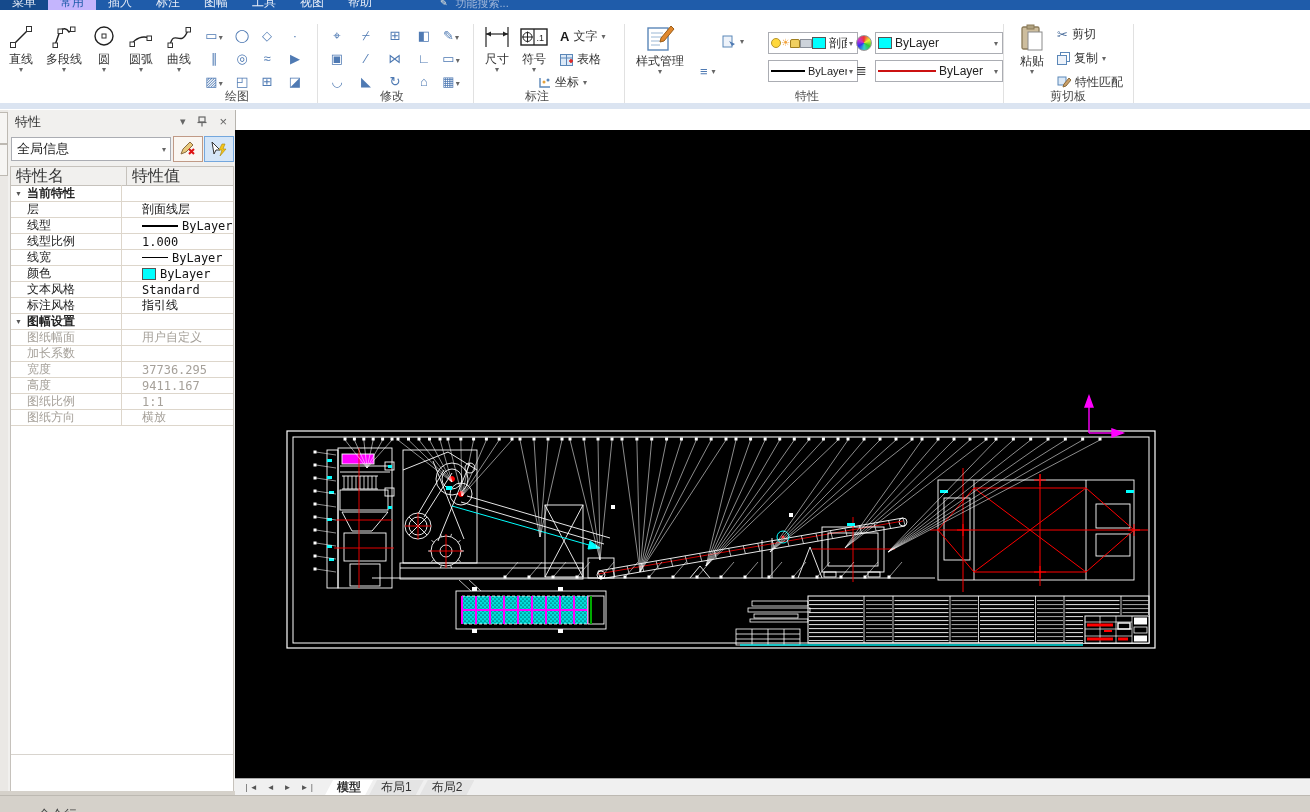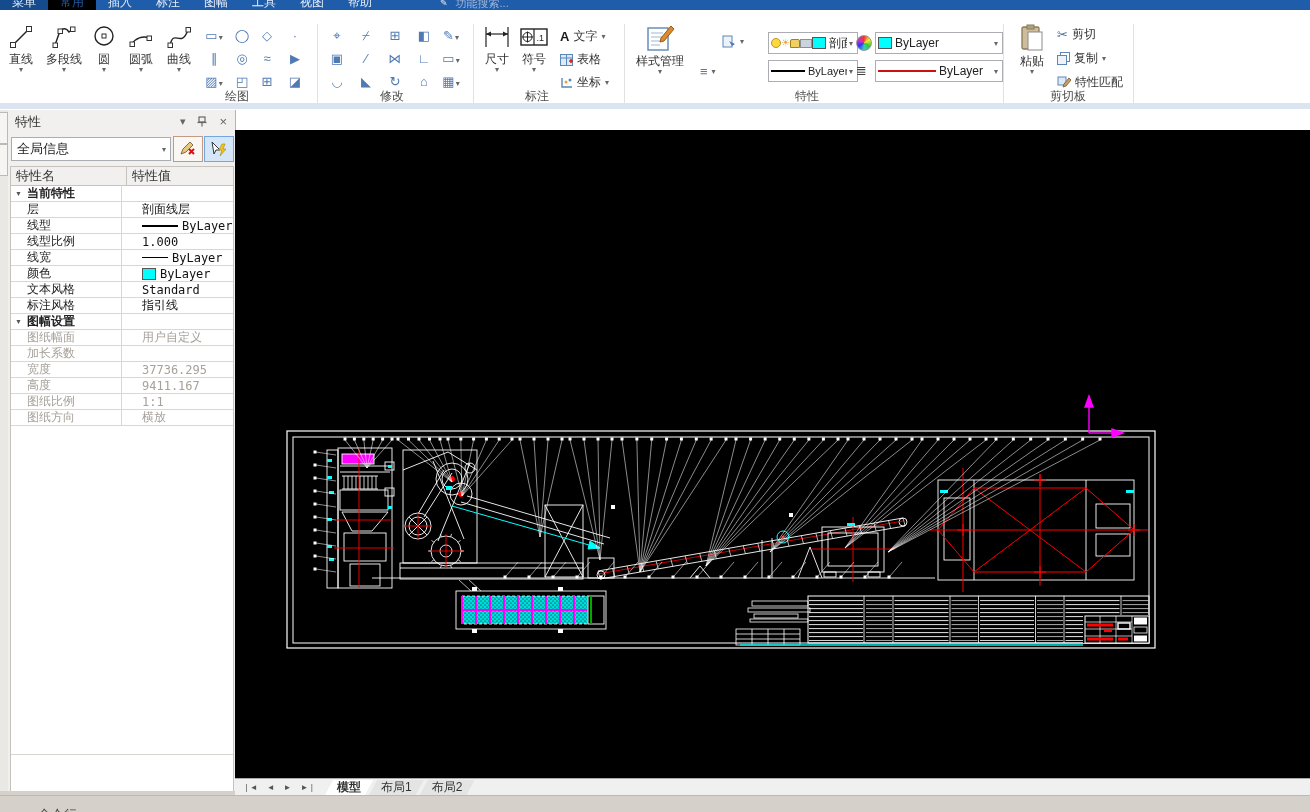--- a/index.html
+++ b/index.html
@@ -3,21 +3,21 @@
 <meta charset="utf-8">
 <style>
   html,body{margin:0;padding:0;background:#888;}
   #app{position:relative;width:1310px;height:812px;overflow:hidden;background:#fff;
        font-family:"Liberation Sans","DejaVu Sans",sans-serif;-webkit-font-smoothing:antialiased;}
   
   .menubar{position:absolute;top:0;left:0;width:1310px;height:10px;background:#1f5caa;overflow:hidden;display:flex;}
   .mtab{height:10px;padding:0 12px;position:relative;flex:0 0 auto;}
   .mtab span{display:block;font-size:12px;line-height:12px;margin-top:-4px;color:#e8eef8;white-space:nowrap;}
   .mtab.app{background:#154a8c;}
-  .mtab.active{background:#000000;}
+  .mtab.active{background:#c4b5fd;}
   .mtab.active span{color:#1f5caa;}
   .msearch{position:absolute;left:440px;top:0;height:10px;display:flex;align-items:flex-start;gap:8px;overflow:hidden;}
   .msearch .pen{color:#f5f0e0;font-size:9px;margin-top:-2px;}
   .msearch .stext{font-size:11px;line-height:12px;margin-top:-3px;color:#9fb6d9;}
   
   .ribbon{position:absolute;top:10px;left:0;width:1310px;height:93px;background:#fff;}
   .redge{position:absolute;top:103px;left:0;width:1310px;height:6px;background:#dbe4f1;}
   .rdiv{position:absolute;top:14px;height:82px;width:1px;background:#e1e1e1;}
   .plabel{position:absolute;top:78px;font-size:12px;color:#4c4c4c;transform:translateX(-50%);white-space:nowrap;text-align:right;}
   .bigbtn{position:absolute;top:14px;width:40px;text-align:center;cursor:default;}
@@ -55,21 +55,21 @@
   .ptitle{position:absolute;top:3px;left:7px;font-size:13px;color:#333;}
   .pticons{position:absolute;top:4px;right:8px;display:flex;gap:12px;color:#666;font-size:11px;align-items:center;}
   .pcombo{position:absolute;top:27px;left:3px;width:158px;height:22px;border:1px solid #abadb3;background:#fff;display:flex;align-items:center;}
   .pcombo .ctext{font-size:13px;color:#222;margin-left:5px;}
   .pcombo .carr{margin-left:auto;font-size:8px;color:#666;padding:0 4px;}
   .pbtn{position:absolute;top:26px;width:28px;height:24px;display:flex;align-items:center;justify-content:center;}
   .pbtn1{left:165px;background:#faf6f1;border:1px solid #c09a86;}
   .pbtn2{left:196px;background:#d5e6f8;border:1px solid #74a7dd;}
   .ptable{position:absolute;top:56px;left:2px;width:222px;height:625px;background:#fff;border:1px solid #c6c2bc;overflow:hidden;}
   .phead{height:18px;display:flex;border-bottom:1px solid #c6c2bc;background:#f1f0ee;}
-  .phead div{font-size:13px;color:#333;line-height:18px;padding-left:5px;}
+  .phead div{font-size:16px;color:#333;line-height:18px;padding-left:5px;}
   .phead .c1{width:110px;border-right:1px solid #c6c2bc;}
   .prow{height:15px;display:flex;border-bottom:1px solid #ddd6cb;align-items:center;}
   .prow .c1{width:110px;padding-left:16px;font-size:12px;color:#222;flex:0 0 auto;overflow:hidden;white-space:nowrap;}
   .prow .c2{flex:1;padding-left:5px;font-size:12px;color:#111;display:flex;align-items:center;gap:4px;overflow:hidden;white-space:nowrap;
             font-family:"DejaVu Sans Mono","Liberation Mono",monospace;}
   .prow.group .c1{padding-left:16px;font-weight:bold;}
   .prow .tri{position:absolute;left:4px;font-size:7px;color:#555;}
   .prow{position:relative;justify-content:flex-end;}
   .vsep{position:absolute;left:110px;top:18px;width:1px;height:240px;background:#ddd6cb;}
   .prow.dim .c1,.prow.dim .c2{color:#a6a19a;}
@@ -239,21 +239,21 @@
     </div>
     <div class="vrow" style="left:560px;top:41px">
       <svg width="13" height="12" viewBox="0 0 13 12">
         <rect x="0.5" y="0.5" width="12" height="11" fill="#dce9f7" stroke="#5b87b8"></rect>
         <line x1="0.5" y1="4" x2="12.5" y2="4" stroke="#5b87b8"></line>
           <line x1="6.5" y1="0.5" x2="6.5" y2="11.5" stroke="#5b87b8"></line>
         <path d="M9,7 h4 M11,5 v4" stroke="#d22" stroke-width="1.6"></path>
       </svg>
       <span>表格</span>
     </div>
-    <div class="vrow" style="left:560px;top:64px">
+    <div class="vrow" style="left:538px;top:64px">
       <svg width="13" height="12" viewBox="0 0 13 12">
         <path d="M2,1 V10 H12" fill="none" stroke="#5b87b8" stroke-width="1.4"></path>
         <circle cx="6" cy="5" r="1.5" fill="#e6a23c"></circle>
           <circle cx="10" cy="3" r="1.5" fill="#5b87b8"></circle>
       </svg>
       <span>坐标</span>
         <span class="mini">▾</span>
     </div>
     <div class="plabel" style="left:537px">标注</div>
     <div class="rdiv" style="left:624px"></div>

